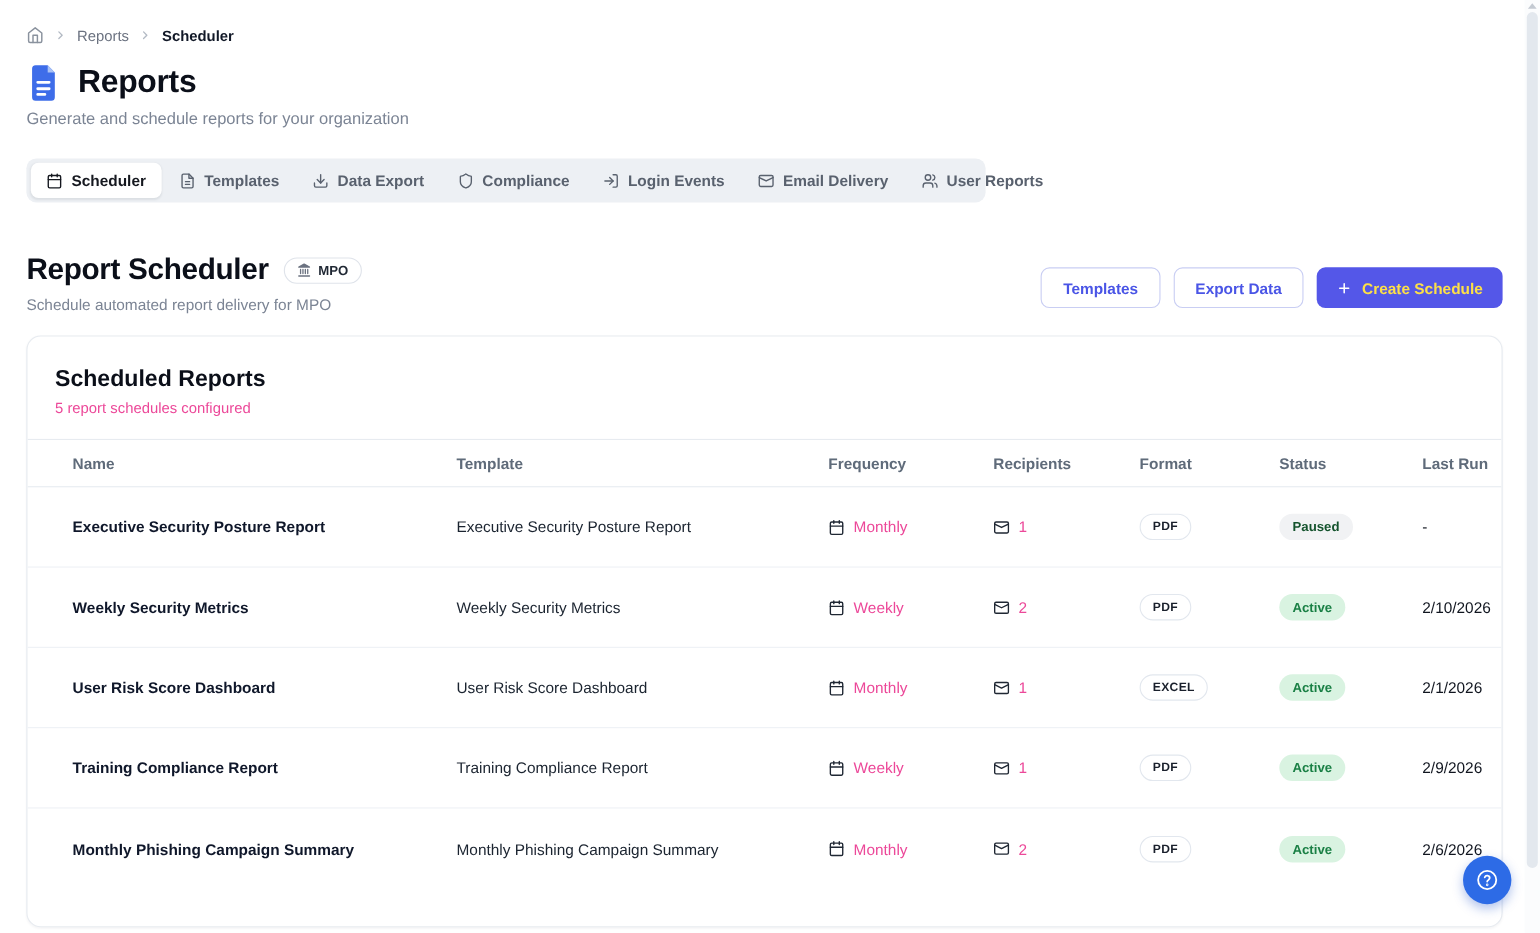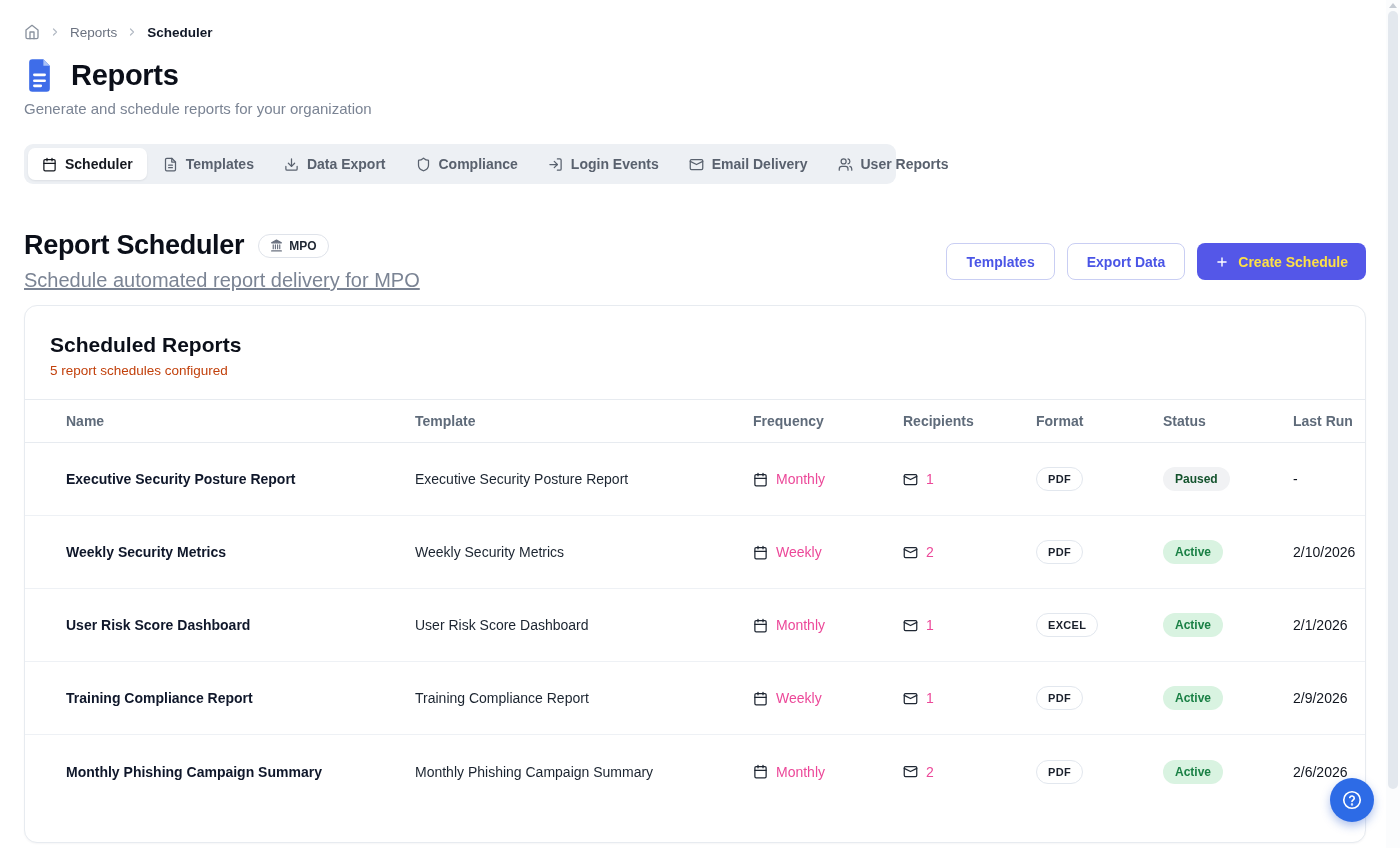--- a/index.html
+++ b/index.html
@@ -28,33 +28,33 @@
   .tab svg { stroke:#59616e; }
   .tab.active { background:#ffffff; color:#15181f; font-weight:700; box-shadow:0 1px 2px rgba(16,24,40,.08); }
   .tab.active svg { stroke:#15181f; }
 
   
   .section { position:absolute; left:24px; top:206px; right:34px; display:flex; justify-content:space-between;margin-top:24px; }
   .sec-title-row { display:flex; align-items:center; gap:14px; }
   .sec-title { font-size:27px; font-weight:700; color:#0b0f19; letter-spacing:-0.3px; }
   .org-badge { display:flex; align-items:center; gap:6px; border:1px solid #dfe3ea; border-radius:999px;
     padding:4px 11px; font-size:12px; font-weight:700; color:#1f2733; background:#fff;justify-content:center; }
-  .sec-sub { margin-top:8px; font-size:20px; color:#7b8494;text-decoration:underline; }
+  .sec-sub { margin-top:8px; font-size:14px; color:#7b8494; }
   .sec-actions { display:flex; gap:12px; align-items:flex-start; padding-top:13px; }
   .btn { height:37px; border-radius:8px; display:flex; align-items:center; justify-content:center;
     font-size:14px; font-weight:700; cursor:pointer; padding:0 19px; }
   .btn-outline { background:#fff; border:1px solid #c9cef3; color:#4a55e6; }
   .btn-primary { border:none; color:#fde047; gap:9px; padding:0 18px; }
 
   
   .card { position:absolute; left:24px; top:305px; width:1342px; height:538px; background:#fff;
     border:1px solid #e7ebf0; border-radius:13px; box-shadow:0 1px 2px rgba(16,24,40,.04); overflow:hidden; }
   .card-head { padding:27px 25px 21px 25px; }
   .card-title { font-size:21px; font-weight:700; color:#0b0f19; }
-  .card-sub { margin-top:6px; font-size:13.5px; color:#c2410c; }
+  .card-sub { margin-top:6px; font-size:13.5px; color:#ec4899; }
 
   .thead, .trow { display:grid; grid-template-columns:329px 318px 130px 113px 107px 110px 133px 1fr;
     align-items:center; padding:0 24px 0 41px;gap:20px; }
   .thead { height:44px; border-top:1px solid #e7ebf0; border-bottom:1px solid #e7ebf0;
     font-size:14px; font-weight:600; color:#5f6b7a; }
   .trow { height:73px; border-bottom:1px solid #eef1f5; }
   .trow:last-child { border-bottom:none; }
   .cell-name { font-size:14px; font-weight:700; color:#0f172a; padding-right:18px; }
   .cell-template { font-size:14px; color:#1b2430; padding-right:18px; }
   .cell-icon { display:flex; align-items:center; gap:8px; font-size:14px; color:#ec4899; }

